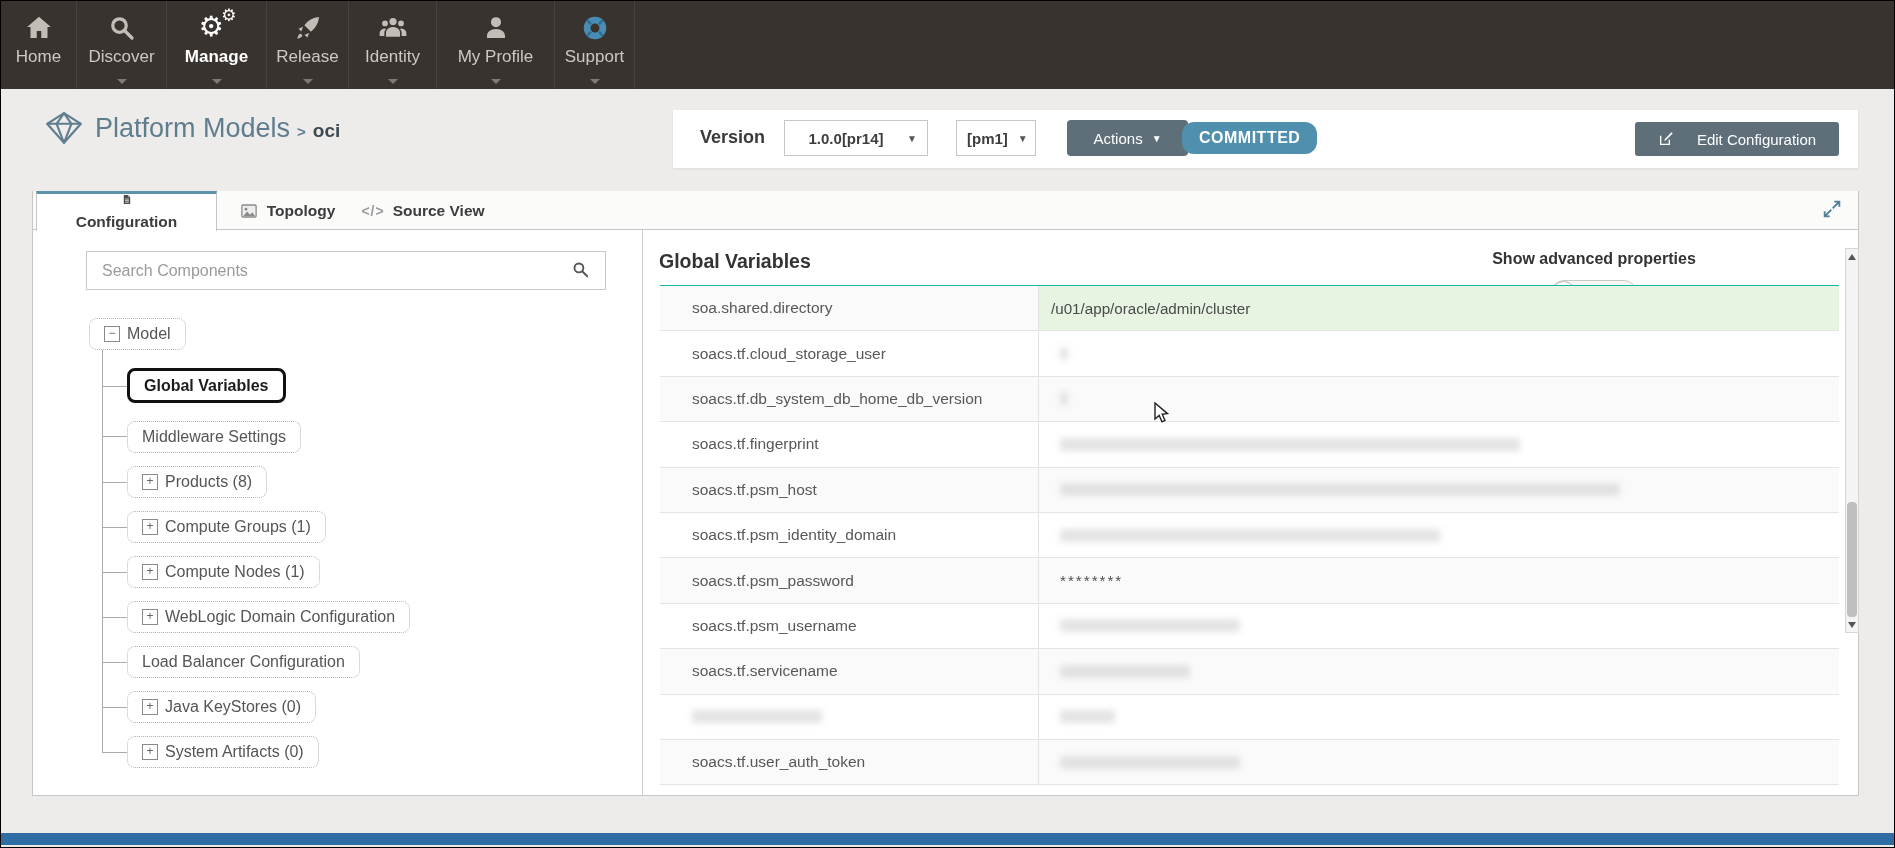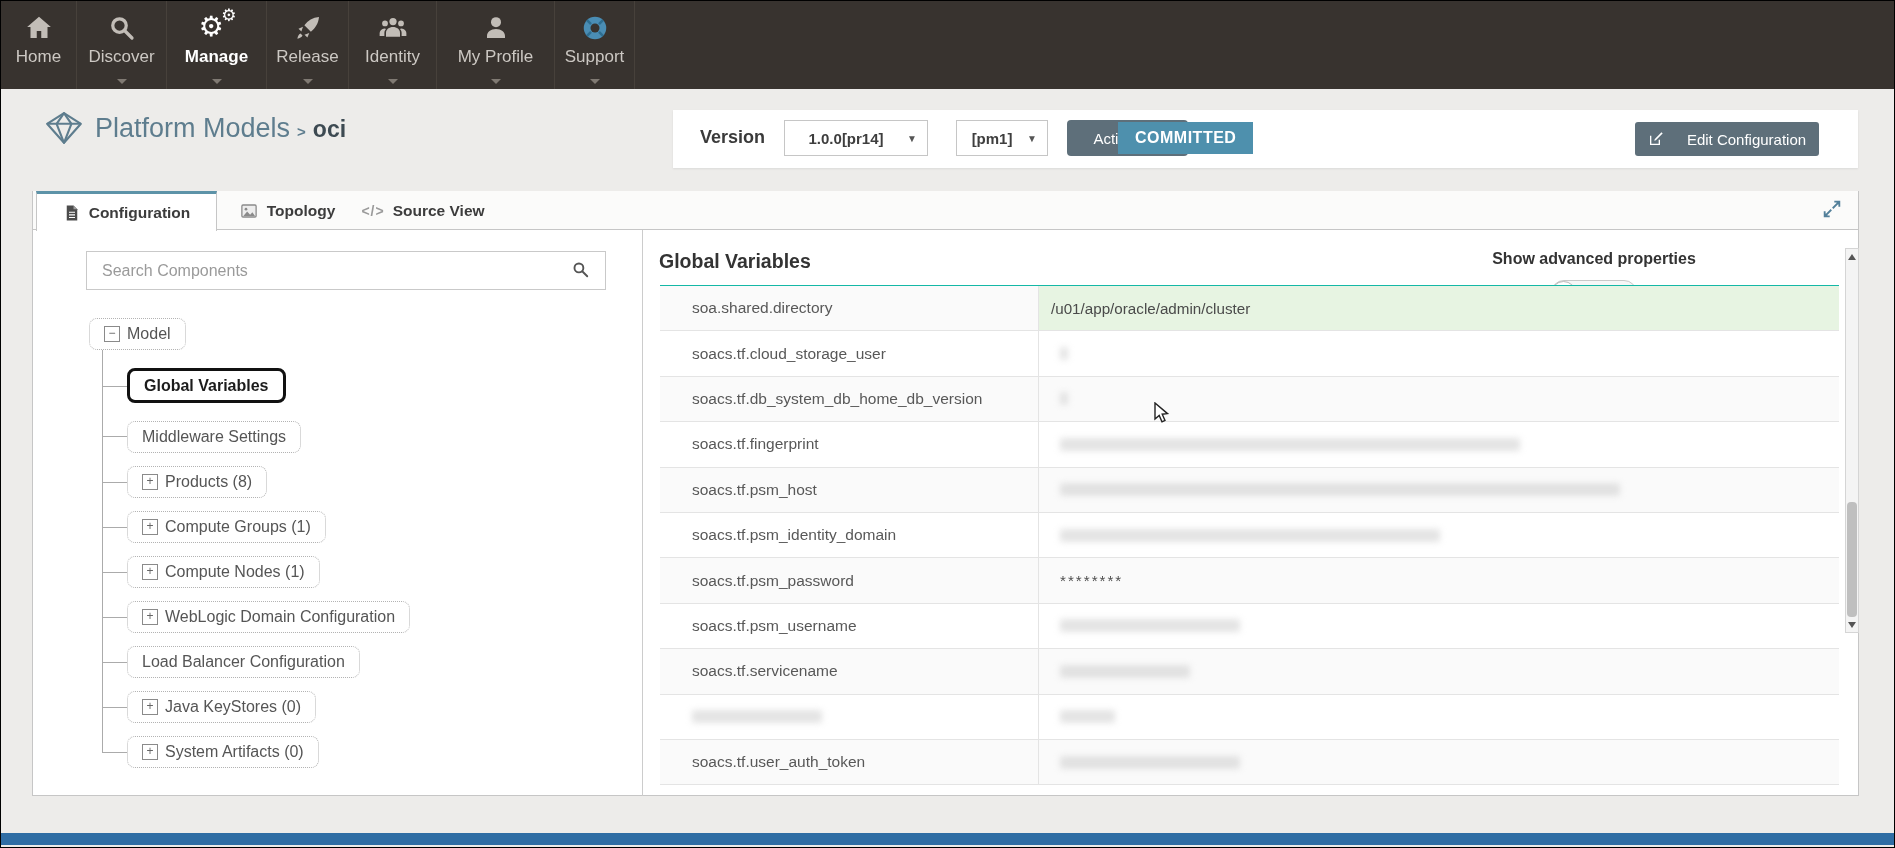--- a/index.html
+++ b/index.html
@@ -17,42 +17,42 @@
   .nav-item.active .ic{color:#fff;}
   .nav-caret{position:absolute;bottom:5px;width:0;height:0;border-left:5px solid transparent;
     border-right:5px solid transparent;border-top:5px solid #807a73;}
   .gearwrap{position:relative;width:36px;height:36px;}
   .gear-big{position:absolute;left:0;top:3px;font-size:28px;line-height:28px;}
   .gear-small{position:absolute;right:-2px;top:-3px;font-size:17px;line-height:17px;}
   
   .page-title{position:absolute;left:44px;top:112px;display:flex;align-items:baseline;}
   .page-title .ttl{font-size:27px;color:#5e7d8e;margin-left:14px;}
   .page-title .sep{font-size:15px;color:#5e7d8e;margin:0 7px;font-weight:bold;}
-  .page-title .model{font-size:23px;font-weight:bold;color:#3d4a52;}
+  .page-title .model{font-size:19px;font-weight:bold;color:#3d4a52;}
   .toolbar{position:absolute;left:672px;top:109px;width:1185px;height:58px;background:#fff;
     box-shadow:0 1px 2px rgba(0,0,0,.08);}
   .ver-label{position:absolute;left:699px;top:126px;font-size:18px;font-weight:bold;color:#3a3a3a;}
   .selbox{position:absolute;top:119px;height:36px;background:#fff;border:1px solid #c6c6c6;
     display:flex;align-items:center;justify-content:space-between;box-sizing:border-box;
     font-size:15px;font-weight:bold;color:#3e3e3e;padding:0 10px;cursor:pointer;}
   .selbox .car{font-size:10px;color:#555;margin-left:10px;}
   .btn-dark{position:absolute;background:#5e6f7a;color:#fff;border-radius:4px;display:flex;
     align-items:center;justify-content:center;cursor:pointer;font-size:15px;}
-  .badge{position:absolute;left:1117px;top:121px;height:32px;background:#4e90ad;color:#fff;
-    border-radius:0;display:flex;align-items:center;padding:0 17px;font-size:16px;
+  .badge{position:absolute;left:1181px;top:121px;height:32px;background:#4e90ad;color:#fff;
+    border-radius:12px;display:flex;align-items:center;padding:0 17px;font-size:16px;
     font-weight:bold;letter-spacing:.5px;}
   
   .card{position:absolute;left:31px;top:190px;width:1827px;height:605px;background:#fff;
     border:1px solid #c6c6c6;box-sizing:border-box;}
   .tabbar{position:absolute;left:32px;top:190px;width:1825px;height:39px;background:#fbfbfa;
     border-bottom:1px solid #c6c6c6;box-sizing:border-box;}
   .tab{position:absolute;top:190px;height:39px;display:flex;align-items:center;justify-content:center;
     gap:8px;font-size:15.5px;font-weight:bold;color:#3c3c3c;cursor:pointer;z-index:3;}
   .tab.active{top:190px;height:40px;background:#fff;border:1px solid #c6c6c6;border-top:3px solid #5d93a8;
-    border-bottom:none;box-sizing:border-box;}
+    border-bottom:none;box-sizing:border-box;flex-direction:column;}
   .code-ic{font-size:14px;font-weight:bold;color:#9a9a9a;letter-spacing:1px;}
   
   .pane-divider{position:absolute;left:641px;top:229px;width:1px;height:566px;background:#cccccc;}
   .searchbox{position:absolute;left:85px;top:250px;width:520px;height:39px;border:1px solid #c9c9c9;
     box-sizing:border-box;font-size:16px;color:#444;padding:0 40px 0 15px;background:#fff;outline:none;
     font-family:"Liberation Sans","DejaVu Sans",sans-serif;}
   .searchbox::placeholder{color:#9a9a9a;}
   .search-ic{position:absolute;left:570px;top:259px;color:#555;}
   .tnode{position:absolute;display:inline-flex;align-items:center;gap:7px;padding:5px 14px;
     border:1px dotted #b3b3b3;border-radius:8px;background:#fff;font-size:16px;color:#555;
@@ -197,35 +197,35 @@
     <span class="model">oci</span>
   </div>
 
   <div class="toolbar"></div>
   <span class="ver-label">Version</span>
 
   <div class="selbox" style="left:783px;width:144px;">
     <span style="flex:1;text-align:center">1.0.0[pr14]</span>
     <span class="car">▼</span>
   </div>
-  <div class="selbox" style="left:955px;width:92px;">
+  <div class="selbox" style="left:955px;width:80px;">
     <span style="flex:1;text-align:center">[pm1]</span>
     <span class="car">▼</span>
   </div>
 
   <div class="btn-dark" style="left:1066px;top:119px;width:121px;height:36px;gap:9px">
     <span>Actions</span>
     <span style="font-size:10px">▼</span>
   </div>
 
   <div class="badge">
     <span>COMMITTED</span>
   </div>
 
-  <div class="btn-dark" style="left:1634px;top:121px;width:184px;height:34px;border-radius:3px;gap:23px">
+  <div class="btn-dark" style="left:1634px;top:121px;width:204px;height:34px;border-radius:3px;gap:23px">
     <svg width="16" height="16" viewBox="0 0 24 24">
       <path d="M4 7v13h13v-7" fill="none" stroke="#fff" stroke-width="2"></path>
       <path d="M9.5 14.5l2.3-.5L22 3.8 20.2 2 10 12.2z" fill="#fff"></path>
     </svg>
     <span>Edit Configuration</span>
   </div>
 
   <div class="card"></div>
   <div class="tabbar"></div>
 

